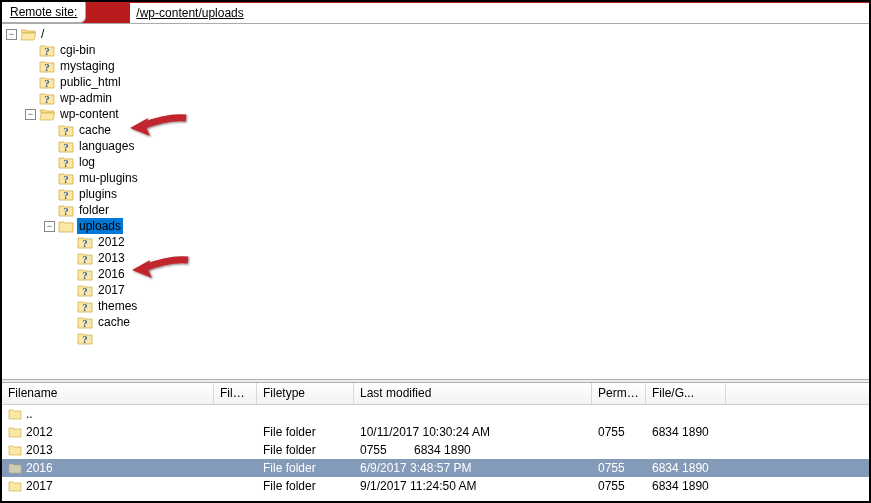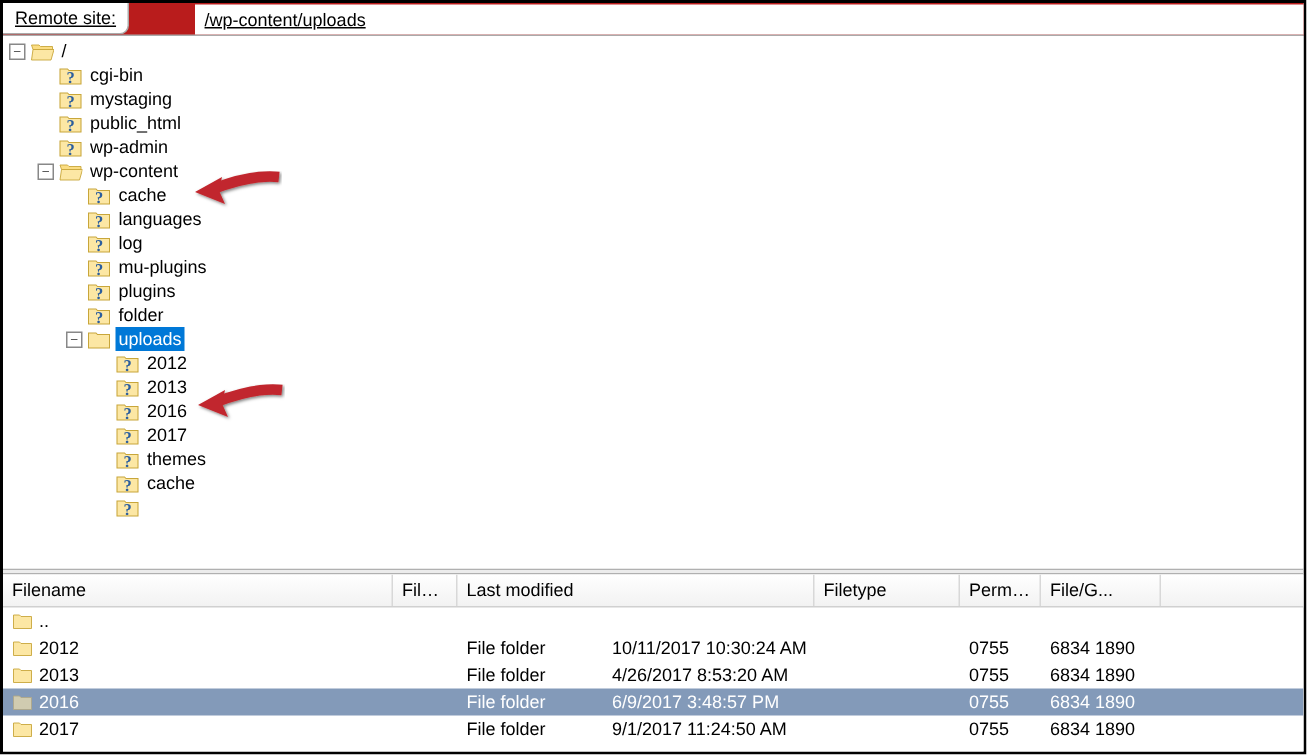--- a/index.html
+++ b/index.html
@@ -8,29 +8,29 @@
   .remote-bar { display: flex; align-items: center; border-bottom: 1px solid #aaa; background: #b91c1c; text-decoration: underline; }
   .remote-label { padding: 3px 8px; border: 1px solid #aaa; border-top: none; border-left: none; background: #fff; border-radius: 0 0 6px 0; }
   .remote-input { flex: 1; border: none; padding: 3px 6px; font: inherit; outline: none; margin-left: 44px; }
   .tree-pane { flex: 1 1 auto; overflow: hidden; padding: 2px 0 0 4px; background: #fff; position: relative; }
   .tree-row { display: flex; align-items: center; height: 16px; line-height: 16px; white-space: nowrap; }
   .indent { display: inline-block; width: 19px; height: 16px; position: relative; }
   .toggle { display: inline-flex; width: 11px; height: 11px; border: 1px solid #888; background: #fff; align-items: center; justify-content: center; font-size: 9px; line-height: 1; cursor: pointer; user-select: none; color: #555; margin-right: 3px; }
   .toggle-empty { display: inline-block; width: 14px; }
   .icon { display: inline-block; width: 16px; height: 14px; margin-right: 3px; }
   .label { padding: 0 2px; cursor: default; }
-  .label.selected { background: #0078D7; color: #ffffff; }
+  .label.selected { background: #0078D7; color: #000000; }
   .divider { height: 4px; border-top: 1px solid #b0b0b0; border-bottom: 1px solid #b0b0b0; background: #ececec; cursor: ns-resize; }
   .file-pane { height: 118px; flex: 0 0 118px; overflow: hidden; background: #fff; }
   .file-header { display: flex; border-bottom: 1px solid #d0d0d0; height: 22px; align-items: stretch; background: linear-gradient(#fff,#f2f2f2); }
   .file-header .col { border-right: 1px solid #d8d8d8; padding: 3px 6px; font-size: 12px; cursor: default; overflow: hidden; white-space: nowrap; text-overflow: ellipsis; }
   .file-row { display: flex; height: 18px; align-items: center; }
   .file-row.selected { background: #839AB9; color: #fff; }
   .file-row .cell { padding: 1px 6px; overflow: hidden; white-space: nowrap; }
-  .col-name { width: 260px; }
+  .col-name { width: 212px; }
   .col-size { width: 43px; }
   .col-type { width: 97px; }
   .col-mod  { width: 238px; }
   .col-perm { width: 54px; }
   .col-own  { width: 80px; }
   .folder-icon-small { display: inline-block; width: 14px; height: 12px; margin-right: 4px; vertical-align: -2px; }
   .folder-icon-small.dim svg path.body { fill: #D0CBB0; }
   .arrow { position: absolute; z-index: 5; }
 </style>
 </head>
@@ -243,22 +243,22 @@
           </svg></span>
       </div>
     </div>
 
   <div class="divider"></div>
 
   <div class="file-pane">
     <div class="file-header">
       <div class="col col-name">Filename</div>
       <div class="col col-size">Filesize</div>
+      <div class="col col-type">Filetype</div>
       <div class="col col-mod">Last modified</div>
-      <div class="col col-type">Filetype</div>
       <div class="col col-perm">Permissi...</div>
       <div class="col col-own">File/G...</div>
     </div>
     <div id="filelist">
         <div class="file-row">
   <div class="cell col-name"><span class="folder-icon-small"><svg width="14" height="12" viewBox="0 0 14 12">
                 <path class="body" d="M1 2h4l1 1h7v8H1z" fill="#FCE7A4" stroke="#C8A63A" stroke-width="0.6"></path>
               </svg></span>..</div>
   <div class="cell col-size"></div>
           <div class="cell col-type"></div>
@@ -275,21 +275,20 @@
     <div class="cell col-mod">10/11/2017 10:30:24 AM</div>
     <div class="cell col-perm">0755</div>
     <div class="cell col-own">6834 1890</div>
         </div>
         <div class="file-row">
     <div class="cell col-name"><span class="folder-icon-small"><svg width="14" height="12" viewBox="0 0 14 12">
                 <path class="body" d="M1 2h4l1 1h7v8H1z" fill="#FCE7A4" stroke="#C8A63A" stroke-width="0.6"></path>
               </svg></span>2013</div>
     <div class="cell col-size"></div>
     <div class="cell col-type">File folder</div>
-    <div class="cell col-mod">4/26/2017 8:53:20 AM</div>
     <div class="cell col-perm">0755</div>
     <div class="cell col-own">6834 1890</div>
         </div>
         <div class="file-row selected">
     <div class="cell col-name"><span class="folder-icon-small dim"><svg width="14" height="12" viewBox="0 0 14 12">
                 <path class="body" d="M1 2h4l1 1h7v8H1z" fill="#D0CBB0" stroke="#AFA789" stroke-width="0.6"></path>
               </svg></span>2016</div>
     <div class="cell col-size"></div>
     <div class="cell col-type">File folder</div>
     <div class="cell col-mod">6/9/2017 3:48:57 PM</div>

